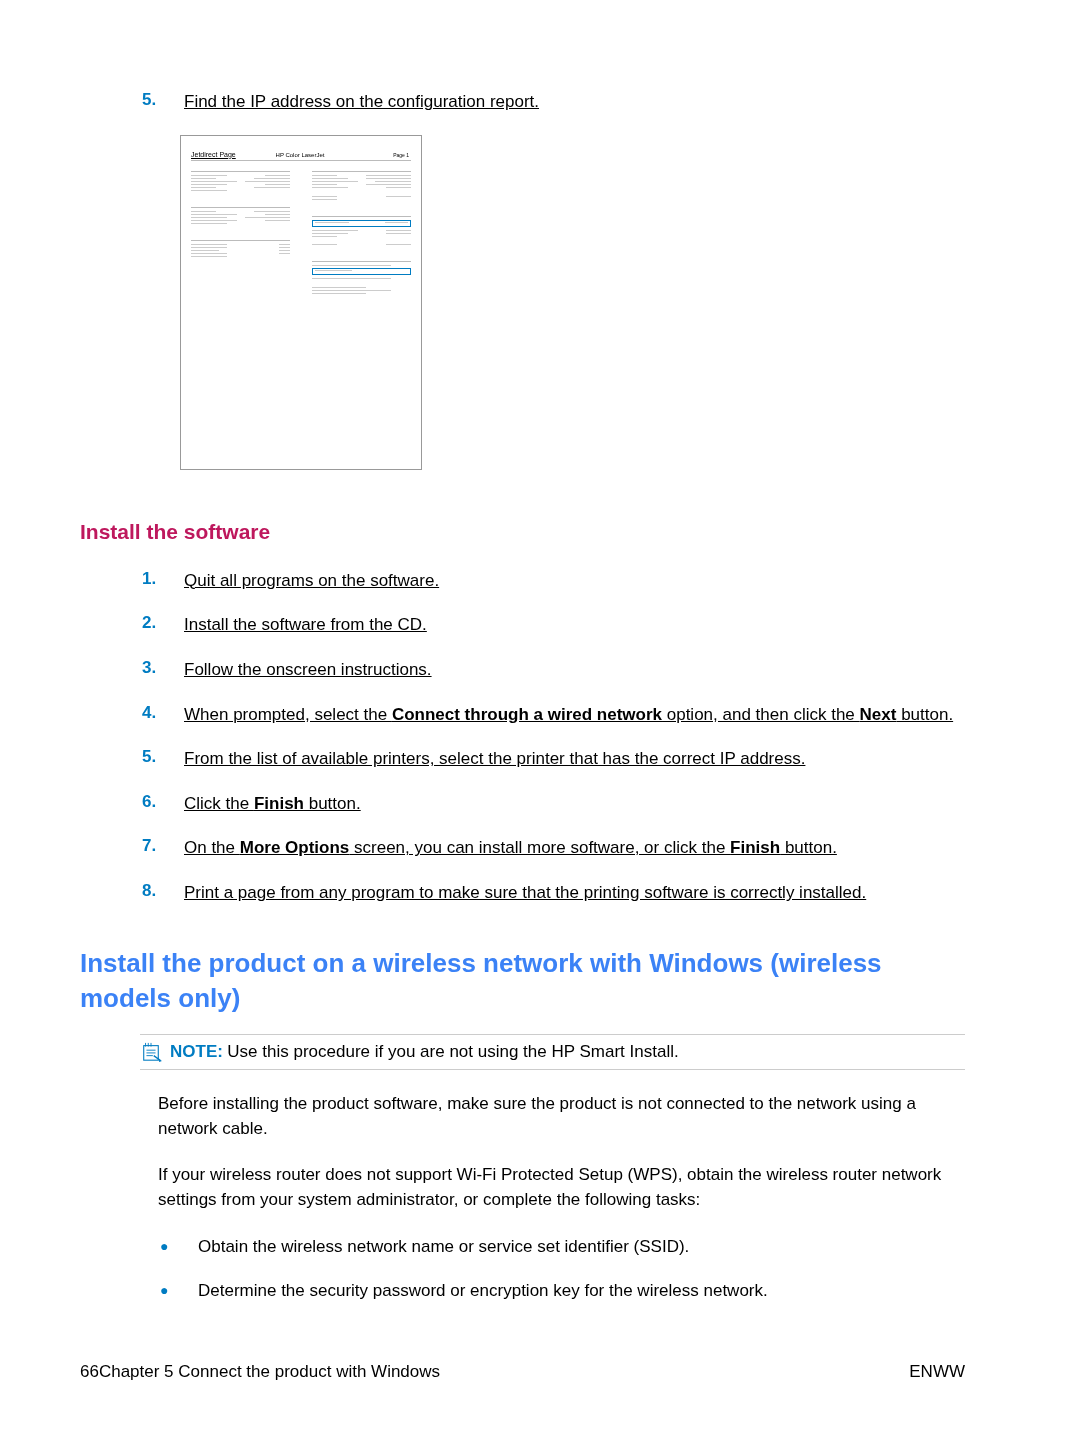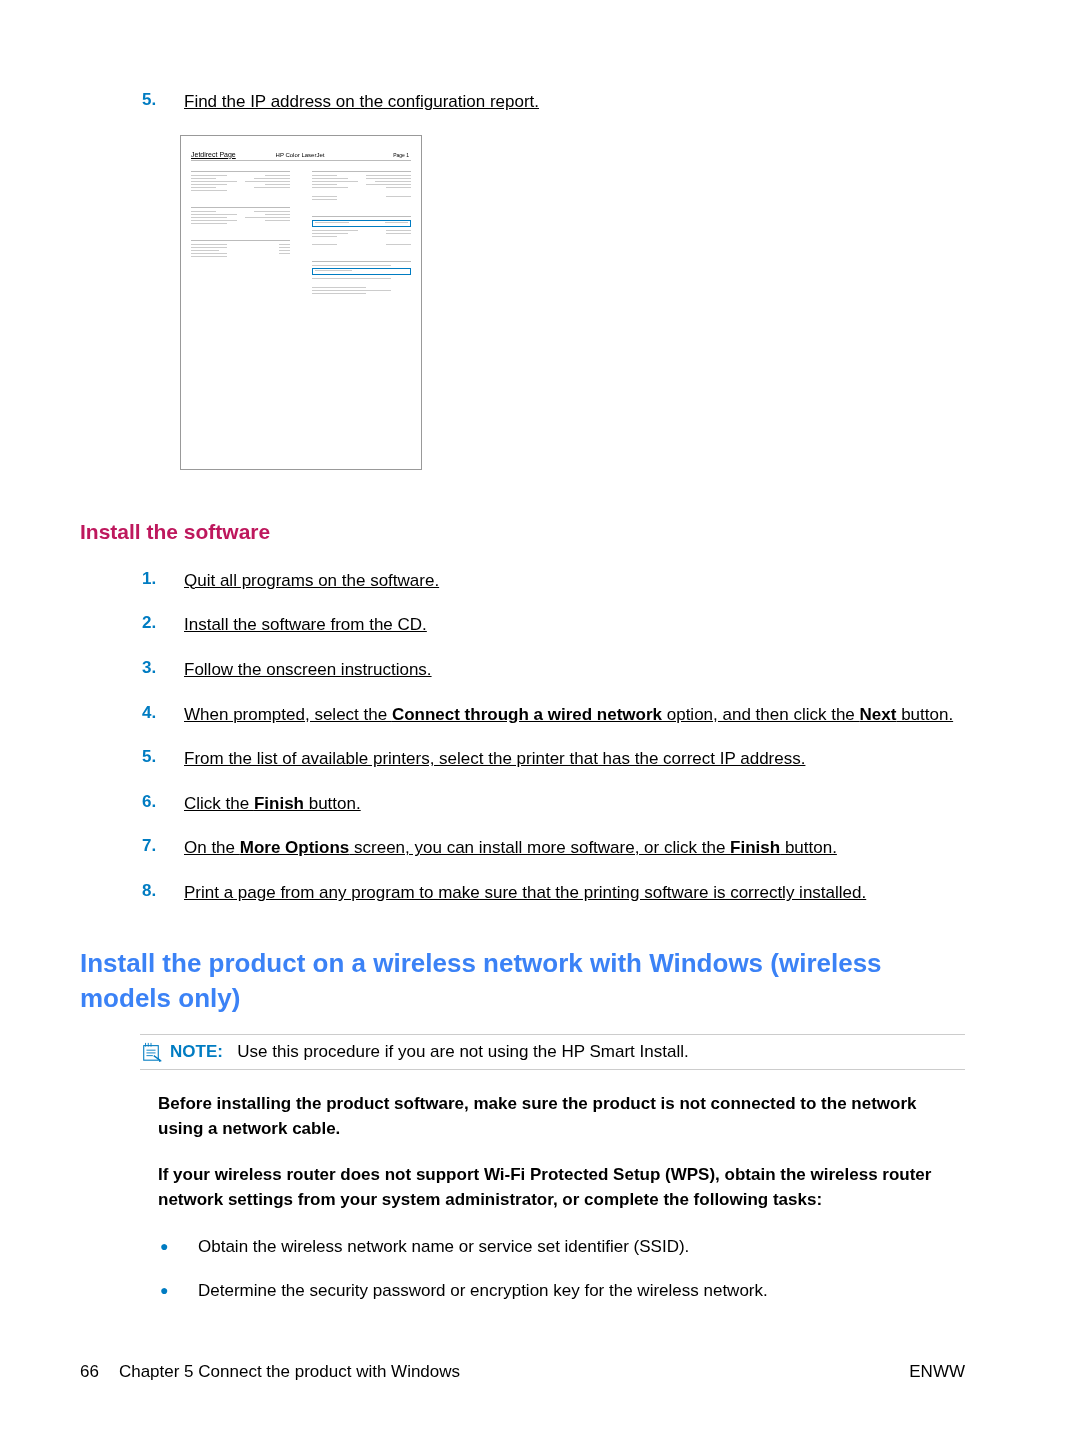--- a/index.html
+++ b/index.html
@@ -137,27 +137,26 @@
       flex-shrink: 0;
     }
     .note-label {
       color: #007cc2;
       font-weight: bold;
       font-size: 17px;
       margin-top: 48px;
     }
     .note-text {
       font-size: 17px;
-      margin-left: 10px;
+      margin-left: 0;
     }
     .body-para {
       font-size: 17px;
       line-height: 1.45;
       margin: 0 0 22px 78px;
-      font-weight: bold;
     }
     .bullet-list {
       margin-left: 78px;
     }
     .bullet-item {
       display: flex;
       margin-bottom: 20px;
     }
     .bullet-dot {
       width: 40px;
@@ -175,21 +174,20 @@
       position: absolute;
       bottom: 55px;
       left: 80px;
       right: 115px;
       display: flex;
       justify-content: space-between;
       font-size: 17px;
     }
     .footer-left {
       display: flex;
-      gap: 20px;
     }
   </style>
 </head>
 <body>
 
 <div class="page">
 
   <div class="list-indent">
     <div class="ol-item">
       <div class="ol-number">5.</div>

